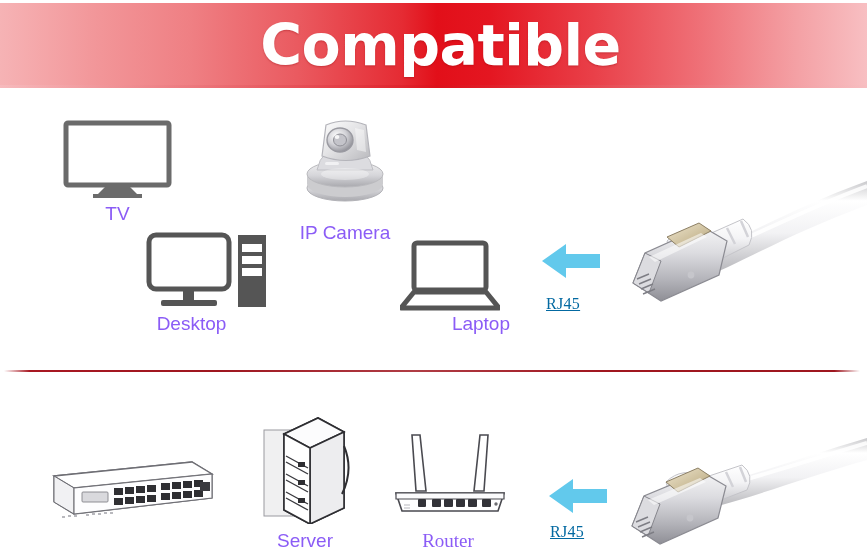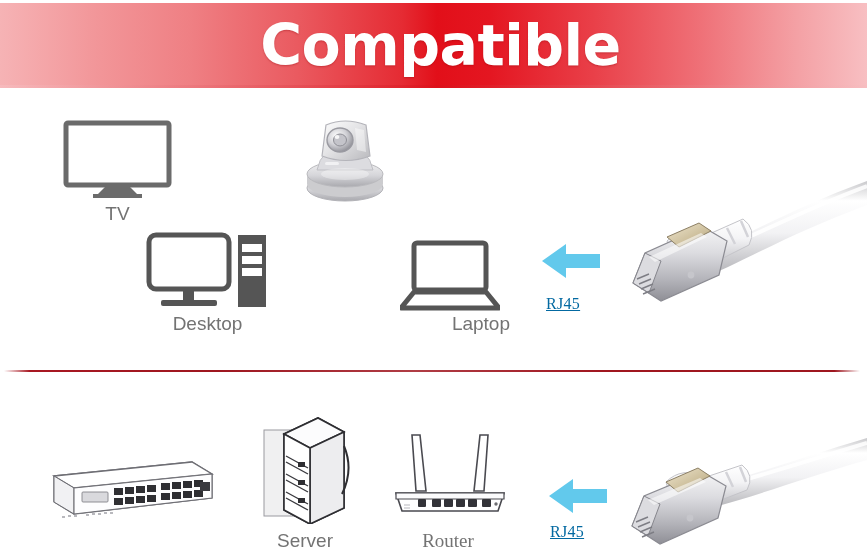--- a/index.html
+++ b/index.html
@@ -41,21 +41,21 @@
     position:absolute;left:4px;top:370px;width:856px;height:2px;
     background:linear-gradient(to right,#fff 0%,#a81822 3%,#9e161f 25%,#b03d45 48%,#a0161f 70%,#9e161f 97%,#fff 100%);
   }
 
   
   .item{position:absolute;}
   .label{
     position:absolute;
     font-family:"Liberation Sans", sans-serif;
     font-size:19px;
-    color:#737373;
+    color:#8b5cf6;
     white-space:nowrap;
     text-align:center;
     font-weight:400;
   }
   .rjlabel{
     position:absolute;
     font-family:"Liberation Serif", serif;
     font-size:16px;
     color:#0369a1;
     letter-spacing:.3px;
@@ -67,21 +67,21 @@
   .arrow{position:absolute;}
 
   
   .tv{left:60px;top:120px;width:115px;height:80px;}
   .lbl-tv{left:60px;top:203px;width:115px;}
 
   .cam{left:295px;top:112px;width:100px;height:90px;}
   .lbl-cam{left:275px;top:222px;width:140px;}
 
   .desk{left:145px;top:232px;width:125px;height:80px;}
-  .lbl-desk{left:140px;top:313px;width:135px;}
+  .lbl-desk{left:124px;top:313px;width:135px;}
 
   .lap{left:400px;top:240px;width:100px;height:70px;}
   .lbl-lap{left:390px;top:313px;width:120px;text-align:right;}
 
   .arrow-top{left:540px;top:240px;width:62px;height:42px;}
   .lbl-rj-top{left:546px;top:295px;}
 
   .cable-top{left:615px;top:175px;width:252px;height:160px;}
 
   .sw{left:32px;top:452px;width:185px;height:75px;}
@@ -146,20 +146,21 @@
 
       <ellipse cx="45" cy="28" rx="13" ry="12" fill="url(#lensG)" stroke="#9a9aa1" stroke-width="1.4"></ellipse>
       <ellipse cx="45" cy="28" rx="6.5" ry="6" fill="#c4c4ca" stroke="#8e8e95" stroke-width="1"></ellipse>
       <ellipse cx="42" cy="25" rx="2.4" ry="2" fill="#ffffff" opacity=".85"></ellipse>
 
       <path d="M60 16 L69 18 L71 40 L62 38 z" fill="#ffffff" opacity=".45"></path>
       <rect x="30" y="50" width="14" height="3" rx="1.5" fill="#ffffff" opacity=".6"></rect>
       <ellipse cx="50" cy="62" rx="24" ry="6" fill="#ffffff" opacity=".35"></ellipse>
     </svg>
   </div>
+  <div class="label lbl-cam">IP Camera</div>
 
   <div class="item desk">
     <svg viewBox="0 0 125 82" width="125" height="82">
       <rect x="4" y="3" width="80" height="54" rx="7" fill="none" stroke="#555555" stroke-width="5"></rect>
       <rect x="38" y="57" width="11" height="12" fill="#555555"></rect>
       <rect x="16" y="68" width="56" height="6" rx="2" fill="#555555"></rect>
       <rect x="93" y="3" width="28" height="72" fill="#555555"></rect>
       <rect x="97" y="12" width="20" height="8" fill="#ffffff"></rect>
       <rect x="97" y="24" width="20" height="8" fill="#ffffff"></rect>
       <rect x="97" y="36" width="20" height="8" fill="#ffffff"></rect>

